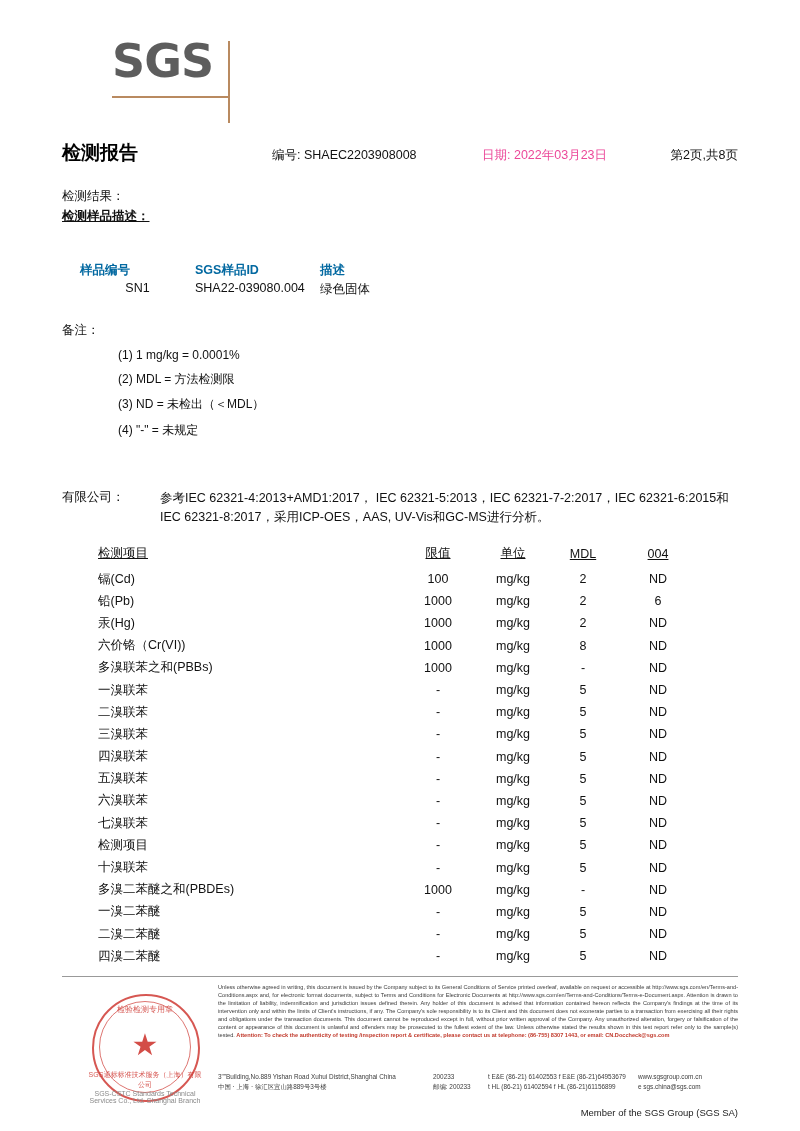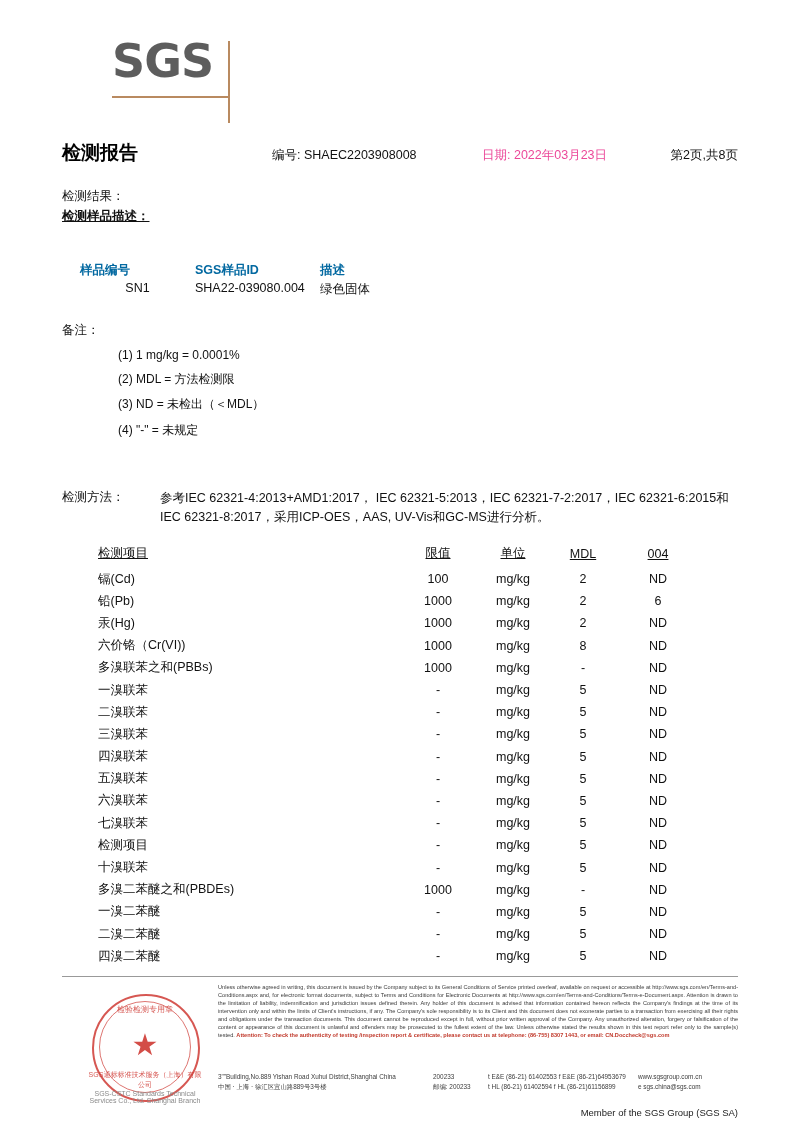--- a/index.html
+++ b/index.html
@@ -312,21 +312,21 @@
 
   <div class="lbl remark-label">备注：</div>
   <div class="remark-list">
     <div>(1) 1 mg/kg = 0.0001%</div>
     <div>(2) MDL = 方法检测限</div>
     <div>(3) ND = 未检出（＜MDL）</div>
     <div>(4) "-" = 未规定</div>
   </div>
 
 
-  <div class="lbl method-label">检测方法：</div>
+  <div class="lbl method-label">有限公司：</div>
   <div class="method-text">参考IEC 62321-4:2013+AMD1:2017， IEC 62321-5:2013，IEC 62321-7-2:2017，IEC 62321-6:2015和IEC 62321-8:2017，采用ICP-OES，AAS, UV-Vis和GC-MS进行分析。</div>
 
   <table class="res-table">
     <thead>
       <tr>
         <th class="col-item">检测项目</th>
         <th class="col-limit">限值</th>
         <th class="col-unit">单位</th>
         <th class="col-mdl">MDL</th>
         <th class="col-res">004</th>

